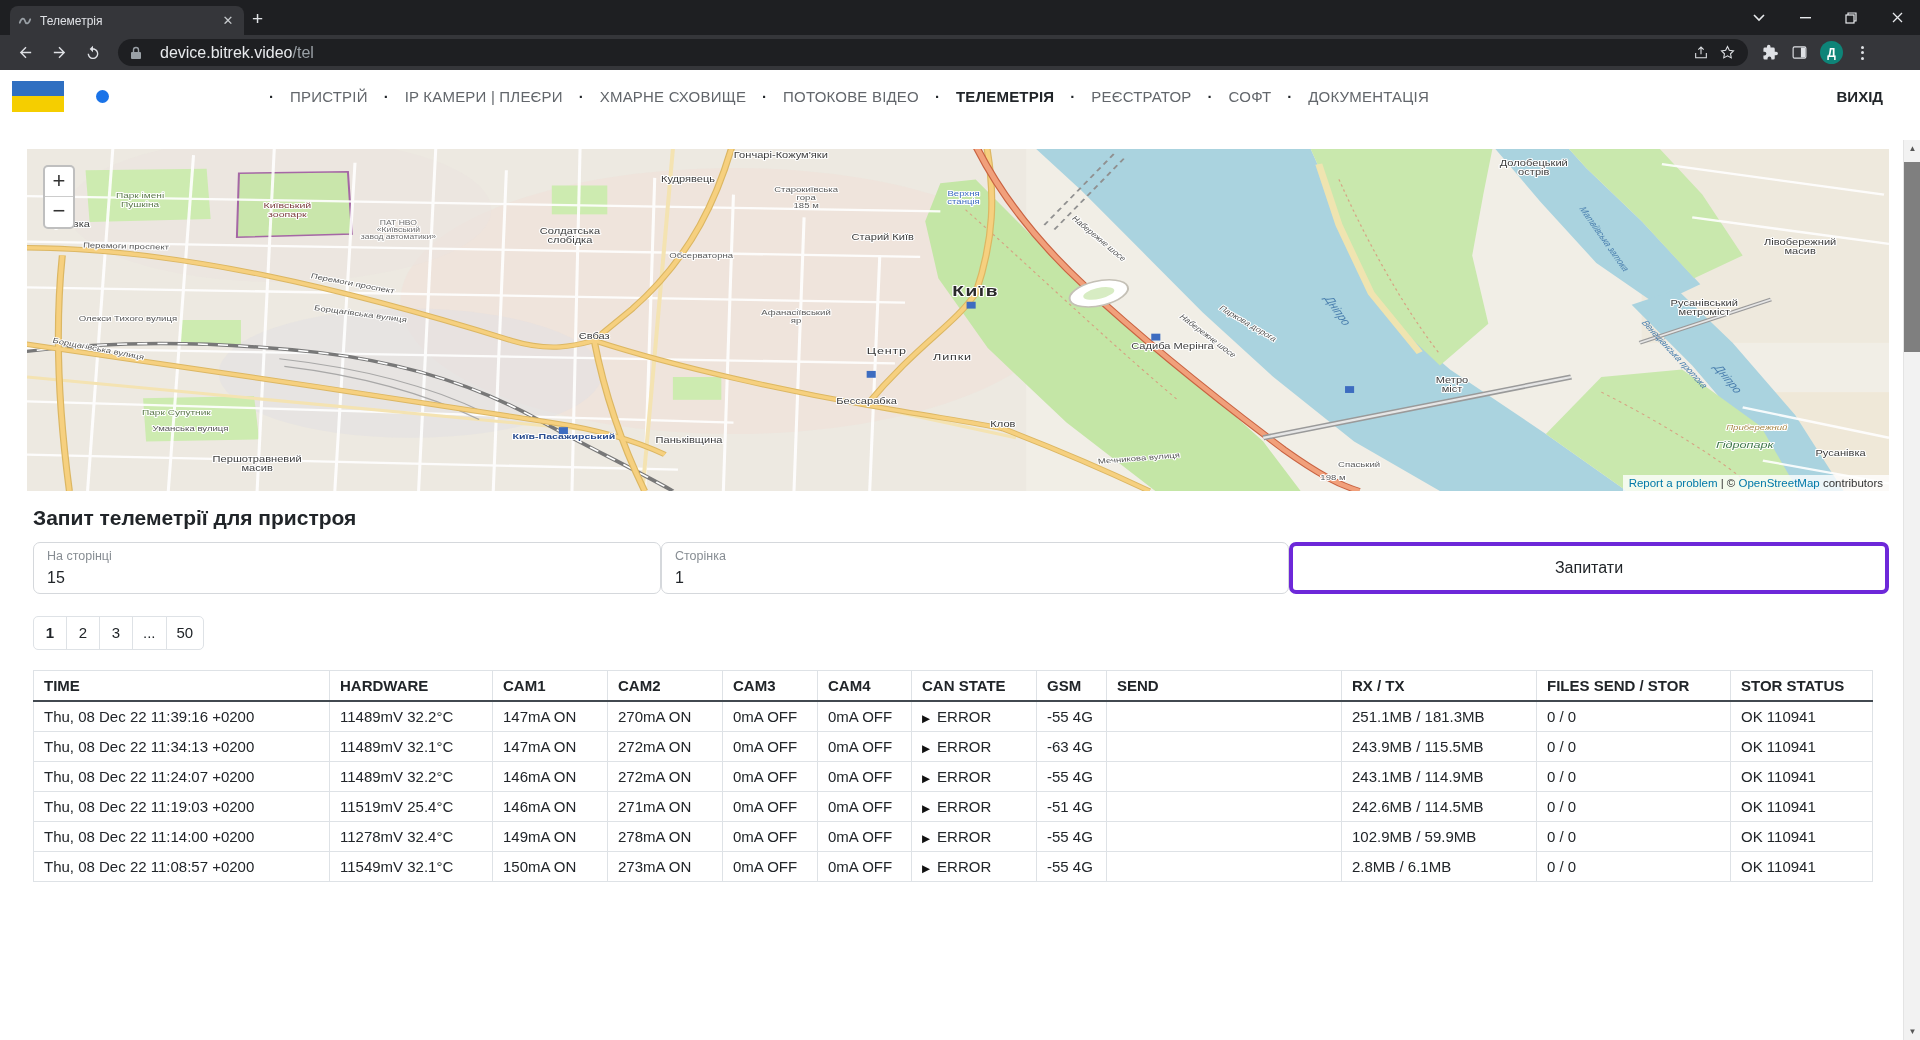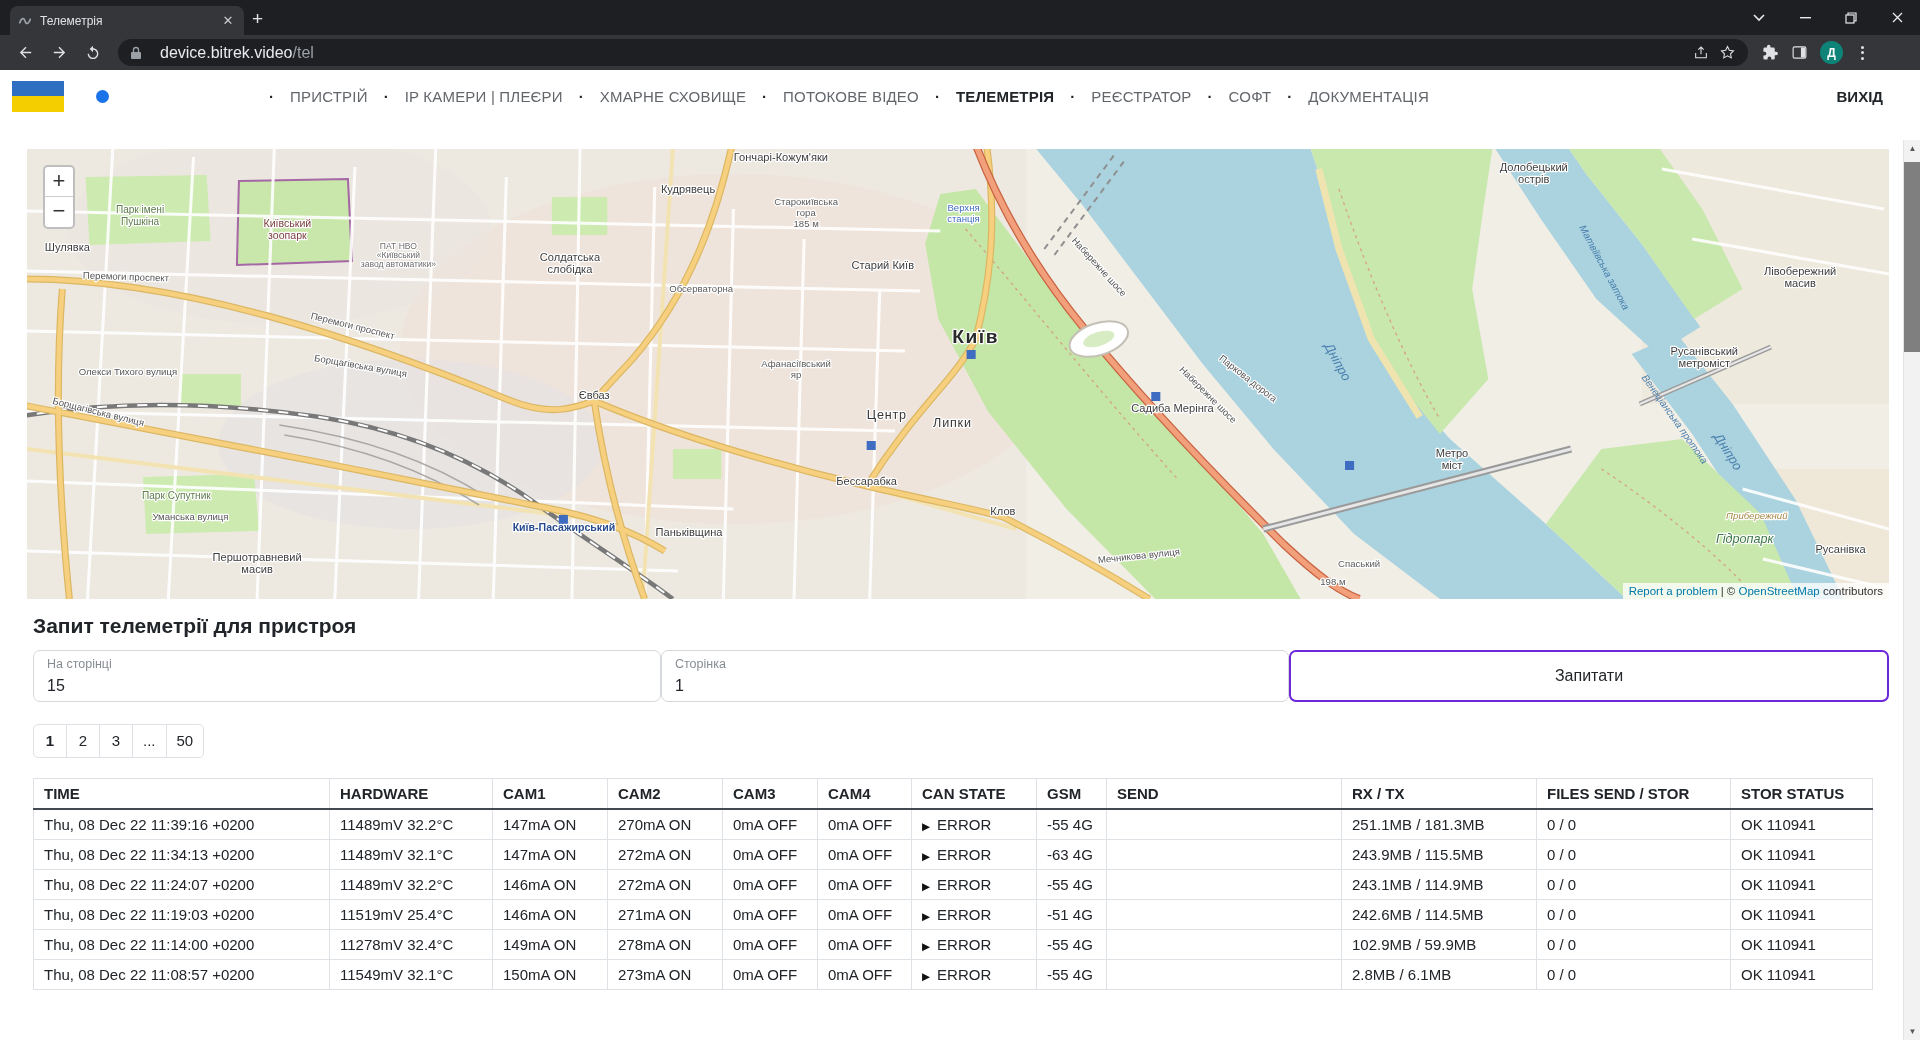--- a/index.html
+++ b/index.html
@@ -37,21 +37,21 @@
   .flag { width:52px; height:31px; margin-left:12px; display:flex; flex-direction:column; flex:0 0 auto; }
   .flag .b { flex:1; background:#2f6fc1; } .flag .y { flex:1; background:#f5ce00; }
   .status-dot { width:13px; height:13px; border-radius:50%; background:#1a73e8; margin-left:32px; flex:0 0 auto; }
   .menu { display:flex; align-items:center; gap:16px; margin-left:160px; white-space:nowrap; }
   .nav-bullet { color:#212529; font-size:15px; font-weight:bold; }
   .nav-item { color:#62666b; font-size:15px; text-decoration:none; letter-spacing:.2px; cursor:pointer; }
   .nav-item.active { color:#212529; font-weight:bold; }
   .logout { margin-left:auto; color:#212529; font-size:15px; font-weight:bold; cursor:pointer; }
 
   
-  .map { position:relative; margin:27px 31px 0 27px; height:450px; background:#f1eee6; overflow:hidden; }
+  .map { position:relative; margin:27px 31px 0 27px; height:342px; background:#f1eee6; overflow:hidden; }
   .map svg.basemap { position:absolute; inset:0; width:100%; height:100%; }
   .zoomctl { position:absolute; left:16px; top:16px; width:32px; background:#fff;
              border:2px solid rgba(0,0,0,.25); border-radius:5px; z-index:5; }
   .zoomctl div { height:30px; line-height:28px; text-align:center; font-size:22px; color:#333; cursor:pointer; }
   .zoomctl div:first-child { border-bottom:1px solid #ccc; }
   .attribution { position:absolute; right:0; bottom:0; background:rgba(255,255,255,.78);
                  font-size:11.5px; color:#333; padding:2px 6px; z-index:5; }
   .attribution a { color:#0078a8; text-decoration:none; cursor:pointer;margin-top:47px; }
 
   
@@ -72,21 +72,21 @@
   .lbl-park      { font-size:10px; fill:#5d7a4c; }
 
   
   .content { margin:0 31px 0 33px; }
   .page-title { margin-top:15px; font-size:21px; font-weight:bold; color:#212529; }
   .form-row { display:grid; grid-template-columns:1fr 1fr 600px; margin-top:12px; }
   .field { position:relative; height:52px; border:1px solid #d5d8dc; border-radius:7px; background:#fff; }
   .field label { position:absolute; left:13px; top:6px; font-size:12.5px; color:#878d93; }
   .field input { position:absolute; left:13px; bottom:6px; width:90%; border:none; outline:none;
                  font-size:16px; color:#212529; font-family:inherit; background:transparent; }
-  .btn-query { height:52px; background:#fff; border:2px solid #6d28d9; border-radius:7px;
+  .btn-query { height:52px; background:#fff; border:4px solid #6d28d9; border-radius:7px;
                font-size:16px; color:#212529; font-family:inherit; cursor:pointer; }
 
   
   .pagination { display:inline-flex; margin-top:22px; }
   .page-item { min-width:34px; height:34px; line-height:32px; text-align:center; padding:0 10px;
                border:1px solid #dee2e6; margin-left:-1px; font-size:15px; color:#212529; cursor:pointer; background:#fff; }
   .page-item:first-child { border-radius:5px 0 0 5px; margin-left:0; }
   .page-item:last-child { border-radius:0 5px 5px 0; }
   .page-item.active { font-weight:bold; }
 

